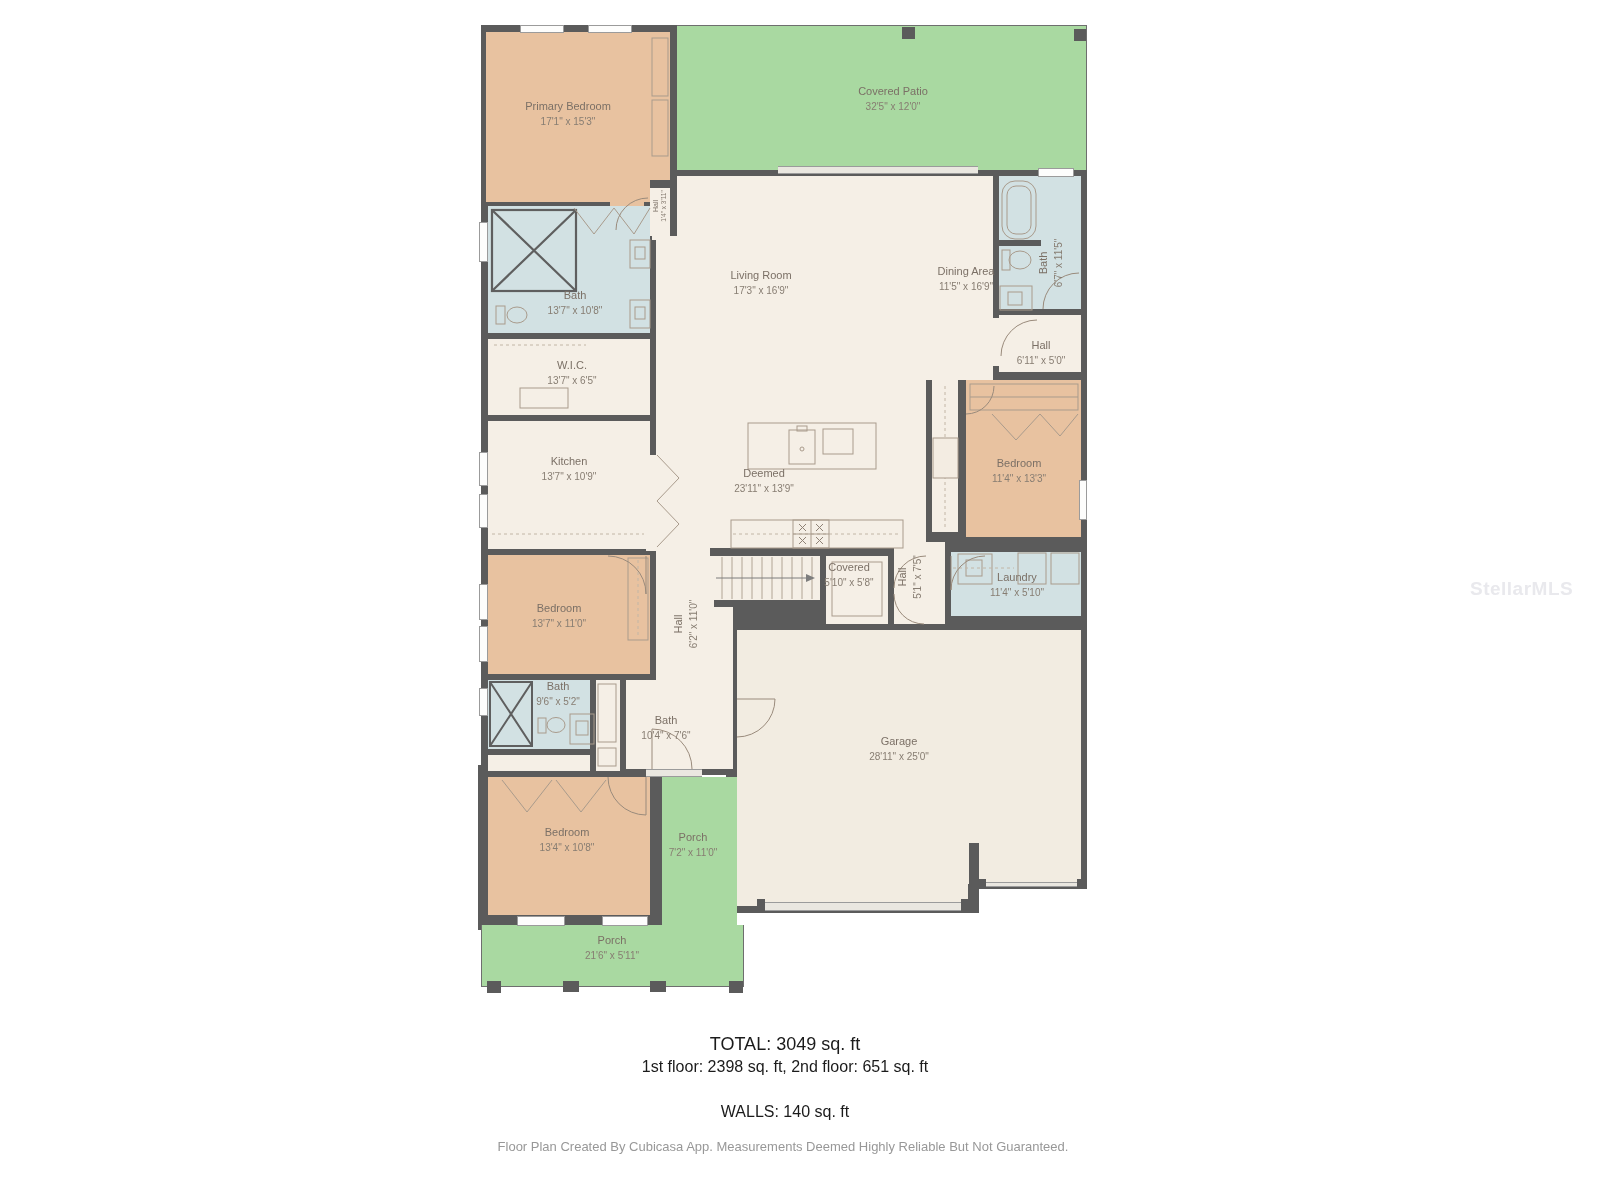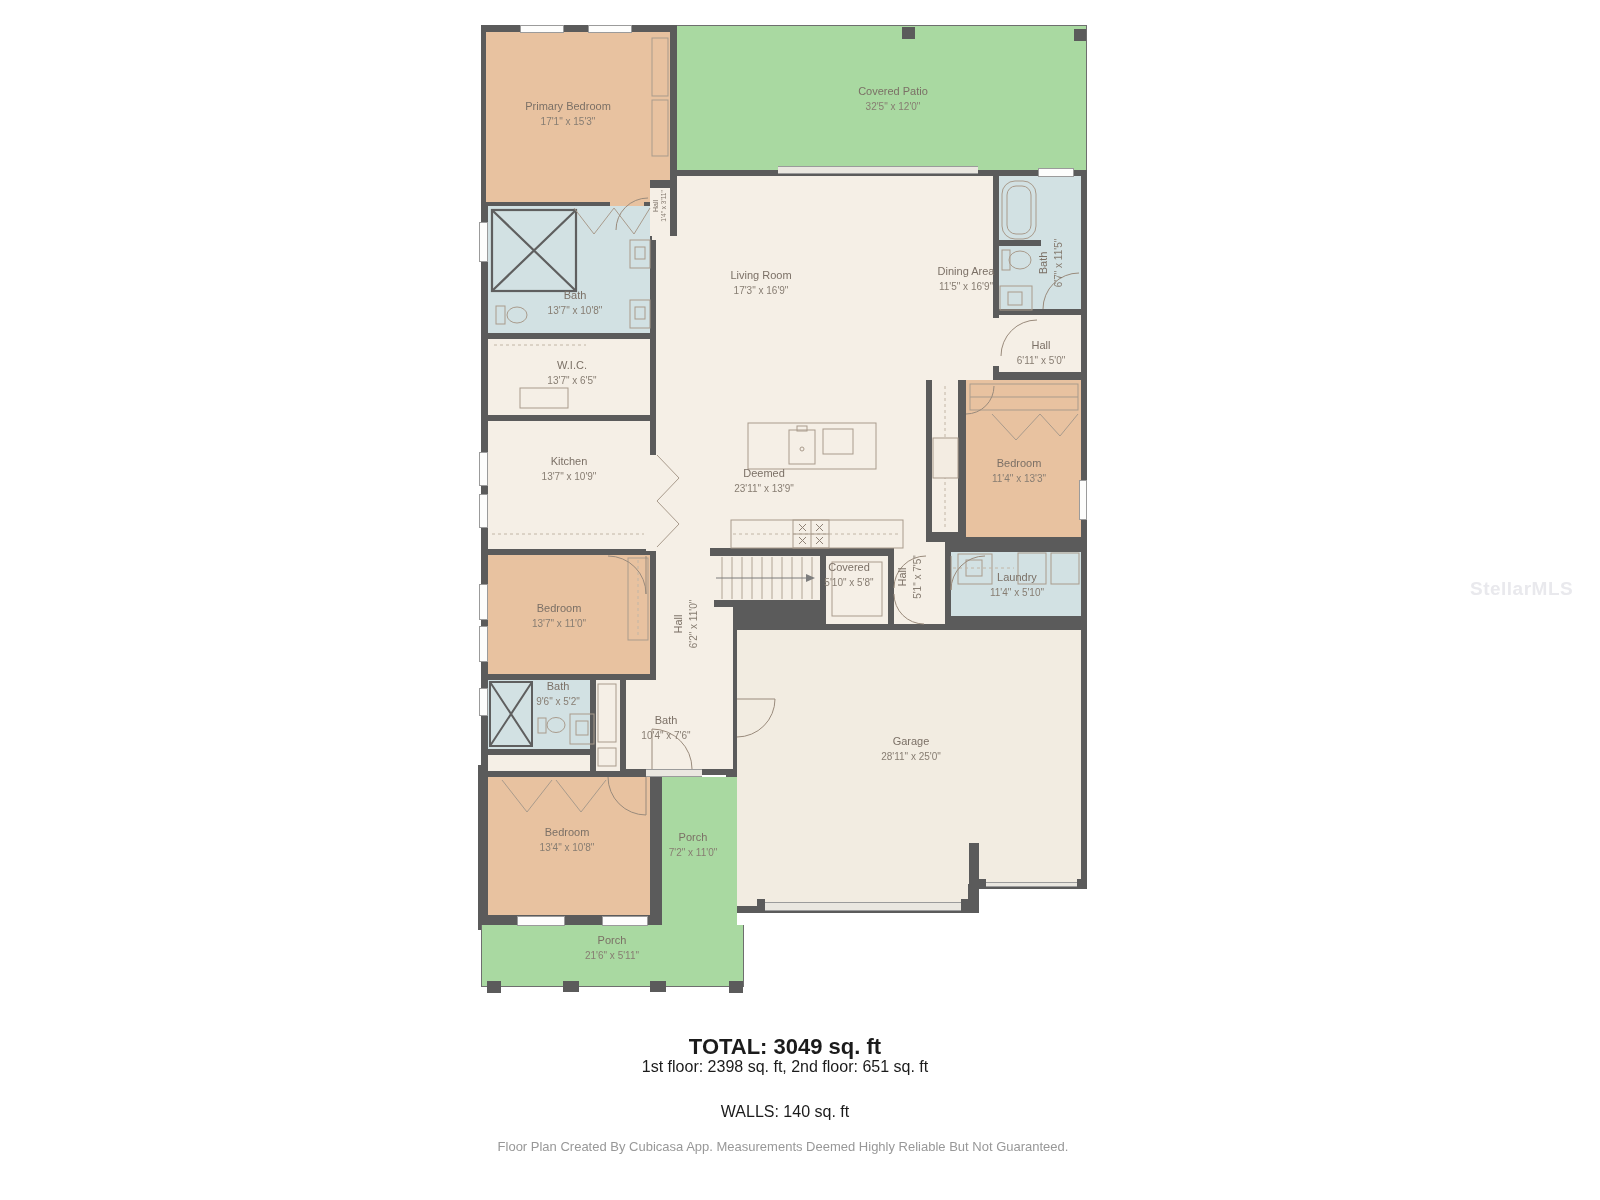--- a/index.html
+++ b/index.html
@@ -16,21 +16,21 @@
        font-size:11px;line-height:1.45;white-space:nowrap;z-index:40;}
   .lbl .d{font-size:10px;color:#877d72;}
   .lbl.v{transform:translate(-50%,-50%) rotate(-90deg);}
   .lbl.tiny{font-size:7px;line-height:1.2;}
   .lbl.tiny .d{font-size:6.5px;}
   .win{position:absolute;background:#fdfdfc;border:1px solid #9b9b9b;box-sizing:border-box;z-index:30;}
   .post{position:absolute;background:#5b5b5b;z-index:35;}
   .opening{position:absolute;background:#eae7e0;border-top:1px solid #9b9b9b;border-bottom:1px solid #9b9b9b;box-sizing:border-box;z-index:30;}
   #fixtures{position:absolute;left:0;top:0;z-index:25;pointer-events:none;}
   .summary{position:absolute;left:785px;transform:translateX(-50%);text-align:center;color:#1b1b1b;white-space:nowrap;}
-  .summary.total{font-size:22px;font-weight:bold;text-align:right;}
+  .summary.total{font-size:18px;font-weight:normal;text-align:right;}
   .summary.line{font-size:16px;}
   .credit{position:absolute;left:783px;transform:translateX(-50%);font-size:13px;color:#989898;white-space:nowrap;}
   .watermark{position:absolute;left:1470px;top:578px;font-size:19px;color:#e9e9ed;font-weight:600;letter-spacing:0.5px;}
 </style>
 </head>
 <body>
 
 <div id="canvas">
 
   <div class="wall" style="left:481px;top:25px;width:196px;height:211px;"></div>
@@ -286,21 +286,21 @@
       <div class="d">6'2" x 11'0"</div>
     </div>
   <div class="lbl" style="left:558px;top:694px;">
     <div>Bath</div>
       <div class="d">9'6" x 5'2"</div>
     </div>
   <div class="lbl" style="left:666px;top:728px;">
     <div>Bath</div>
       <div class="d">10'4" x 7'6"</div>
     </div>
-  <div class="lbl" style="left:899px;top:749px;margin-left:12px;">
+  <div class="lbl" style="left:899px;top:749px;">
     <div>Garage</div>
       <div class="d">28'11" x 25'0"</div>
     </div>
   <div class="lbl" style="left:567px;top:840px;">
     <div>Bedroom</div>
       <div class="d">13'4" x 10'8"</div>
     </div>
   <div class="lbl" style="left:693px;top:845px;">
     <div>Porch</div>
       <div class="d">7'2" x 11'0"</div>

